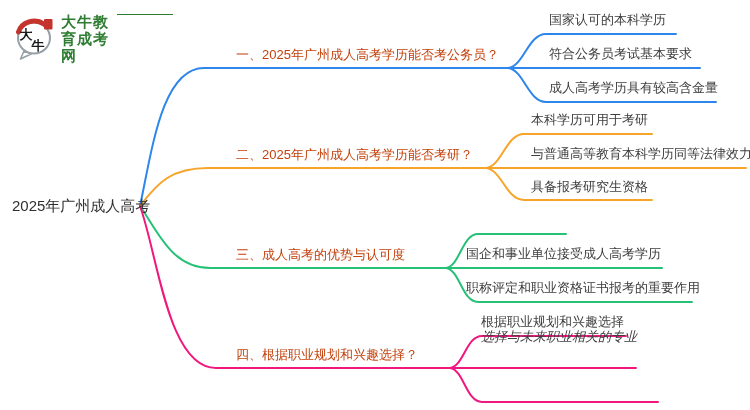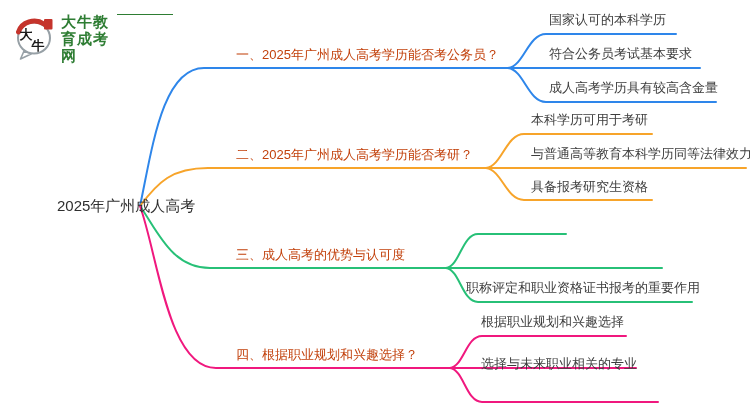--- a/index.html
+++ b/index.html
@@ -10,21 +10,21 @@
     overflow:hidden;
     font-family:"Liberation Sans","DejaVu Sans",sans-serif;
   }
   .wires{position:absolute;left:0;top:0;width:750px;height:410px;}
   .wires path{fill:none;stroke-width:2;stroke-linecap:round;}
   .node{
     position:absolute;
     color:#3a3a3a;
     white-space:nowrap;
   }
-  .root-label{font-size:15px;font-weight:400;color:#2f2f2f;margin-left:45px;}
+  .root-label{font-size:15px;font-weight:400;color:#2f2f2f;}
   .branch-title{font-size:13px;line-height:19px;color:#c2410c;}
   .leaf-label{font-size:13px;line-height:18px;color:#3d3d3d;}
   .logo{
     position:absolute;left:13px;top:13px;
     display:flex;align-items:center;gap:6px;
   }
   .logo-text{display:flex;flex-direction:row;}
   .logo-brand{
     font-size:15px;font-weight:bold;color:#2e7d33;letter-spacing:1px;line-height:17px;
   }
@@ -85,18 +85,19 @@
   <div class="node branch-title" style="left:236px;top:345px;">四、根据职业规划和兴趣选择？</div>
 
   <div class="node leaf-label" style="left:549px;top:11px;">国家认可的本科学历</div>
   <div class="node leaf-label" style="left:549px;top:45px;">符合公务员考试基本要求</div>
   <div class="node leaf-label" style="left:549px;top:79px;">成人高考学历具有较高含金量</div>
 
   <div class="node leaf-label" style="left:531px;top:111px;">本科学历可用于考研</div>
   <div class="node leaf-label" style="left:531px;top:145px;">与普通高等教育本科学历同等法律效力</div>
   <div class="node leaf-label" style="left:531px;top:178px;">具备报考研究生资格</div>
 
+  <div class="node leaf-label" style="left:466px;top:245px;">国企和事业单位接受成人高考学历</div>
   <div class="node leaf-label" style="left:466px;top:279px;">职称评定和职业资格证书报考的重要作用</div>
 
   <div class="node leaf-label" style="left:481px;top:313px;">根据职业规划和兴趣选择</div>
-  <div class="node leaf-label" style="left:481px;top:355px;">选择与未来职业相关的专业</div>
+  <div class="node leaf-label" style="left:481px;top:328px;font-style:italic;">选择与未来职业相关的专业</div>
 
 </div>
 
 </body></html>

